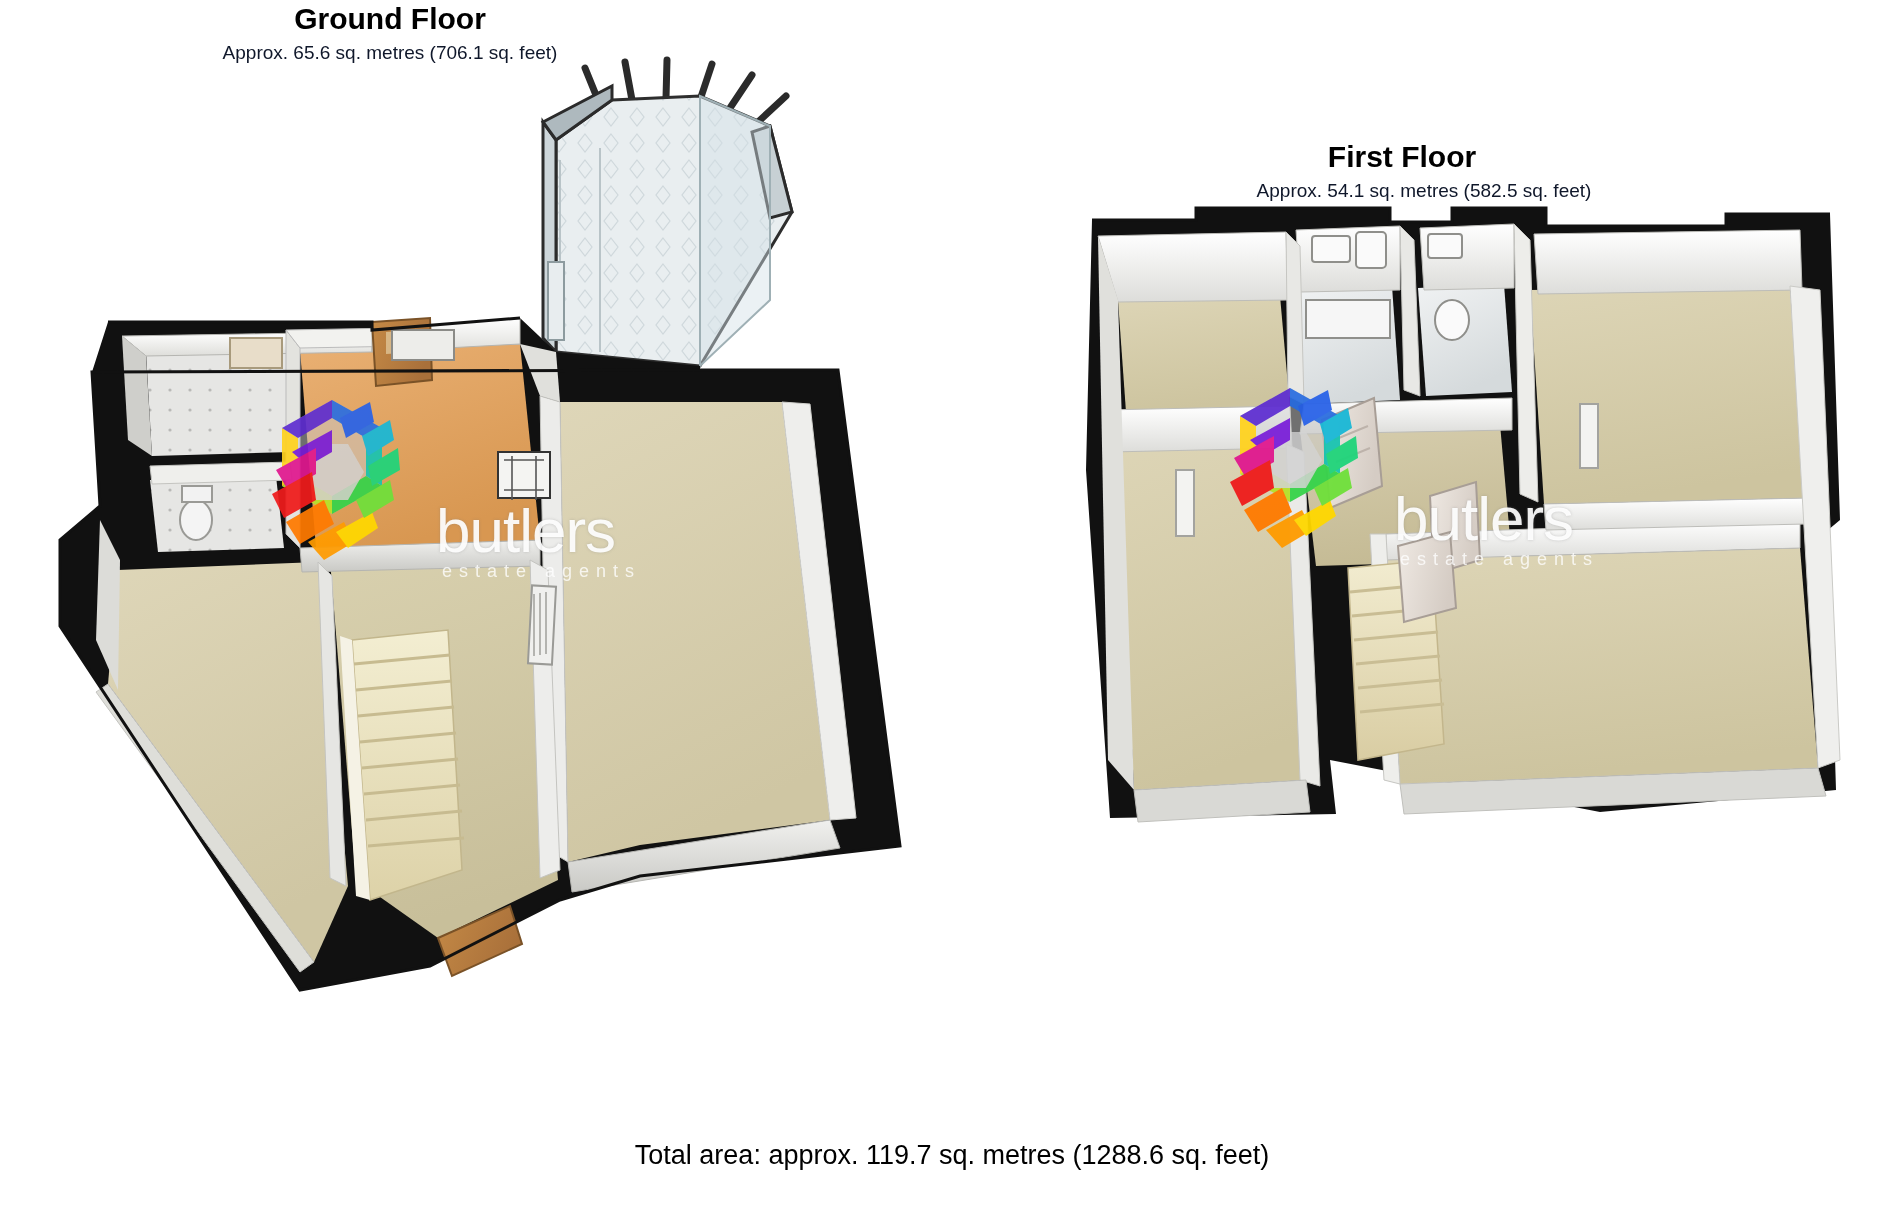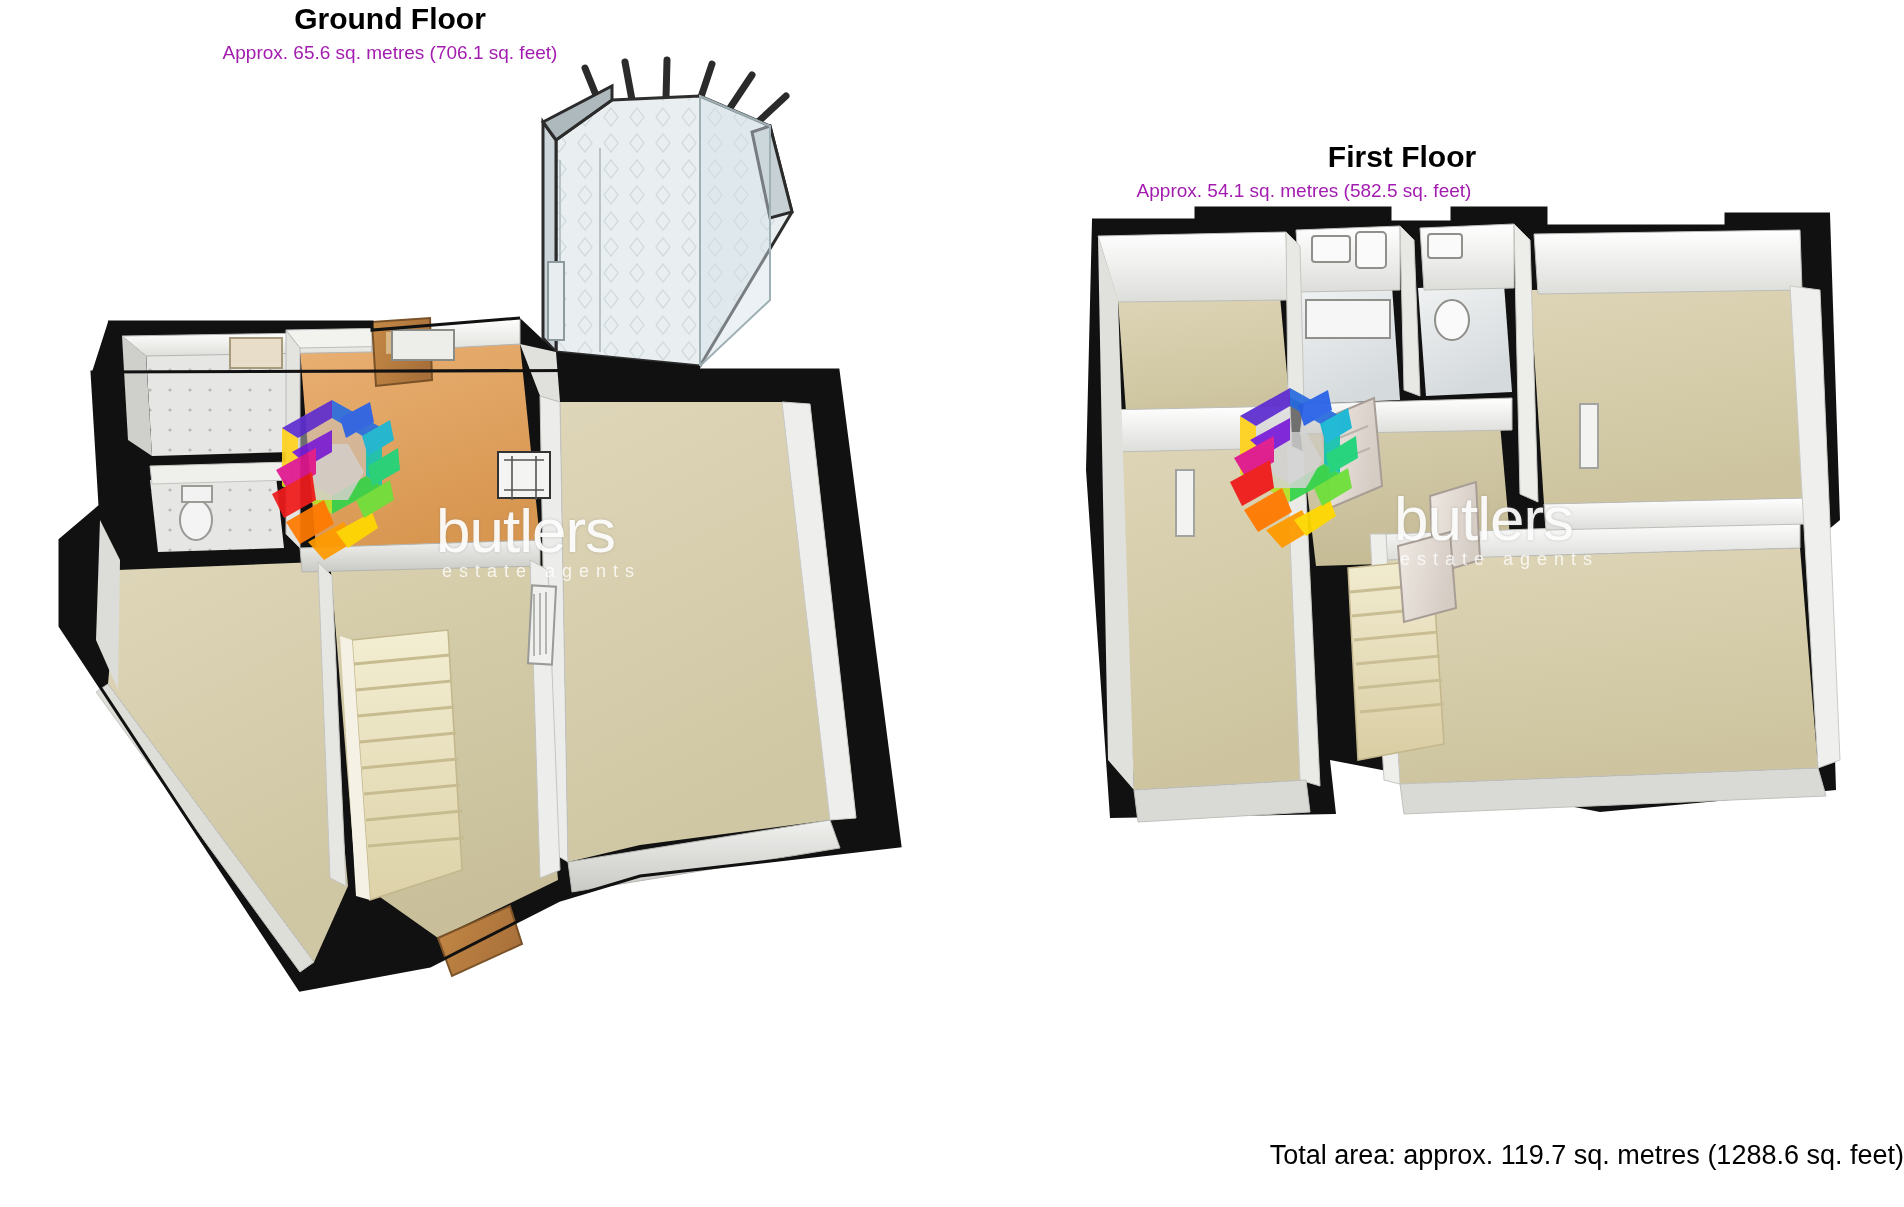--- a/index.html
+++ b/index.html
@@ -17,26 +17,26 @@
     text-align: center;
     font-weight: bold;
     font-size: 30px;
     color: #000;
     white-space: nowrap;
   }
   .floor-sub {
     position: absolute;
     text-align: center;
     font-size: 19px;
-    color: #a21caf;
+    color: #0f172a;
     white-space: nowrap;
   }
   .total-area {
     position: absolute;
-    text-align: right;
+    text-align: center;
     font-size: 27px;
     color: #000;
     white-space: nowrap;
     left: 0; right: 0;
   }
 
   
   .room-label {
     position: absolute;
     text-align: center;
@@ -299,21 +299,21 @@
         <path d="M108 36 L138 20 L142 40 L114 56 Z" fill="#2a63e8"></path>
       </g>
     </svg>
     <div class="wm-text">
       <span class="wm-word">butlers</span>
       <span class="wm-sub">estate agents</span>
     </div>
   </div>
 
   <div class="floor-title" style="left:1192px; top:140px; width:420px;">First Floor</div>
-  <div class="floor-sub" style="left:1084px; top:180px; width:440px;text-align:center;">Approx. 54.1 sq. metres (582.5 sq. feet)</div>
+  <div class="floor-sub" style="left:1204px; top:180px; width:440px;text-align:center;">Approx. 54.1 sq. metres (582.5 sq. feet)</div>
 
   <svg class="plan-svg" width="1904" height="1207" viewBox="0 0 1904 1207" style="z-index:1;">
     <defs>
       <linearGradient id="fWallFace" x1="0" y1="0" x2="0" y2="1">
         <stop offset="0%" stop-color="#ffffff"></stop>
         <stop offset="100%" stop-color="#dddddA"></stop>
       </linearGradient>
       <linearGradient id="fCarpet" x1="0" y1="0" x2="0.2" y2="1">
         <stop offset="0%" stop-color="#ddd5b6"></stop>
         <stop offset="100%" stop-color="#cdc49f"></stop>

